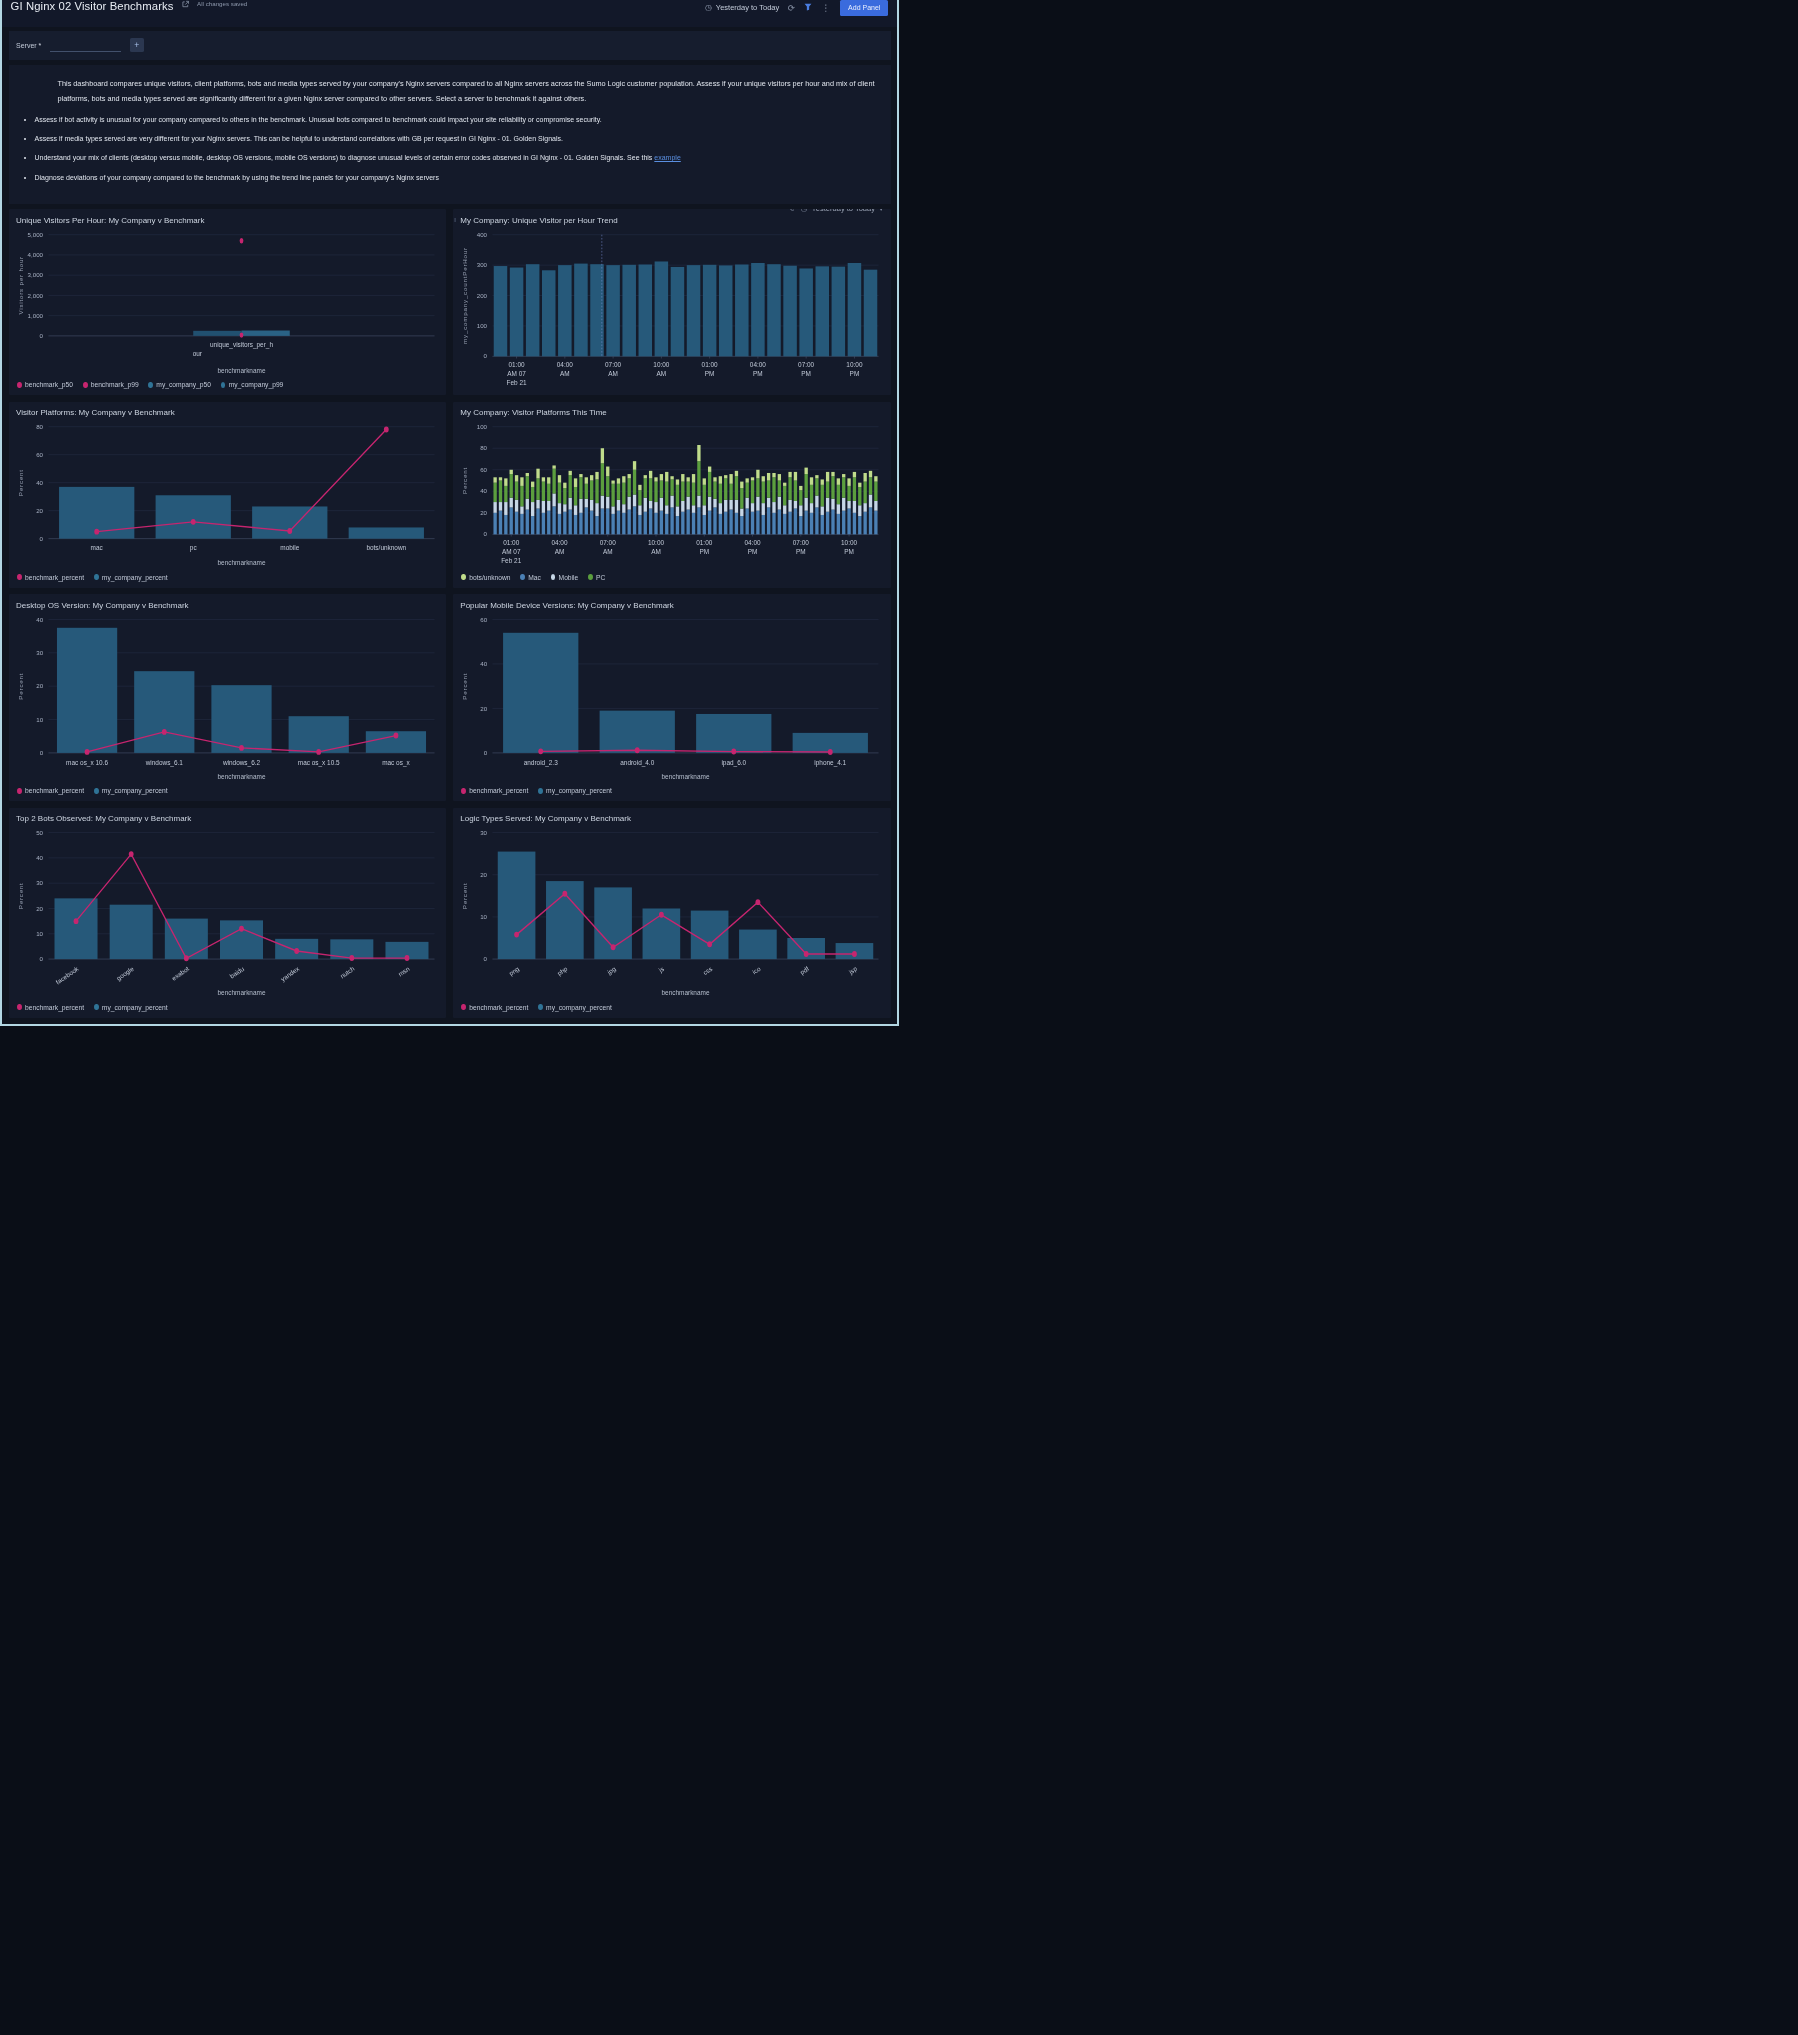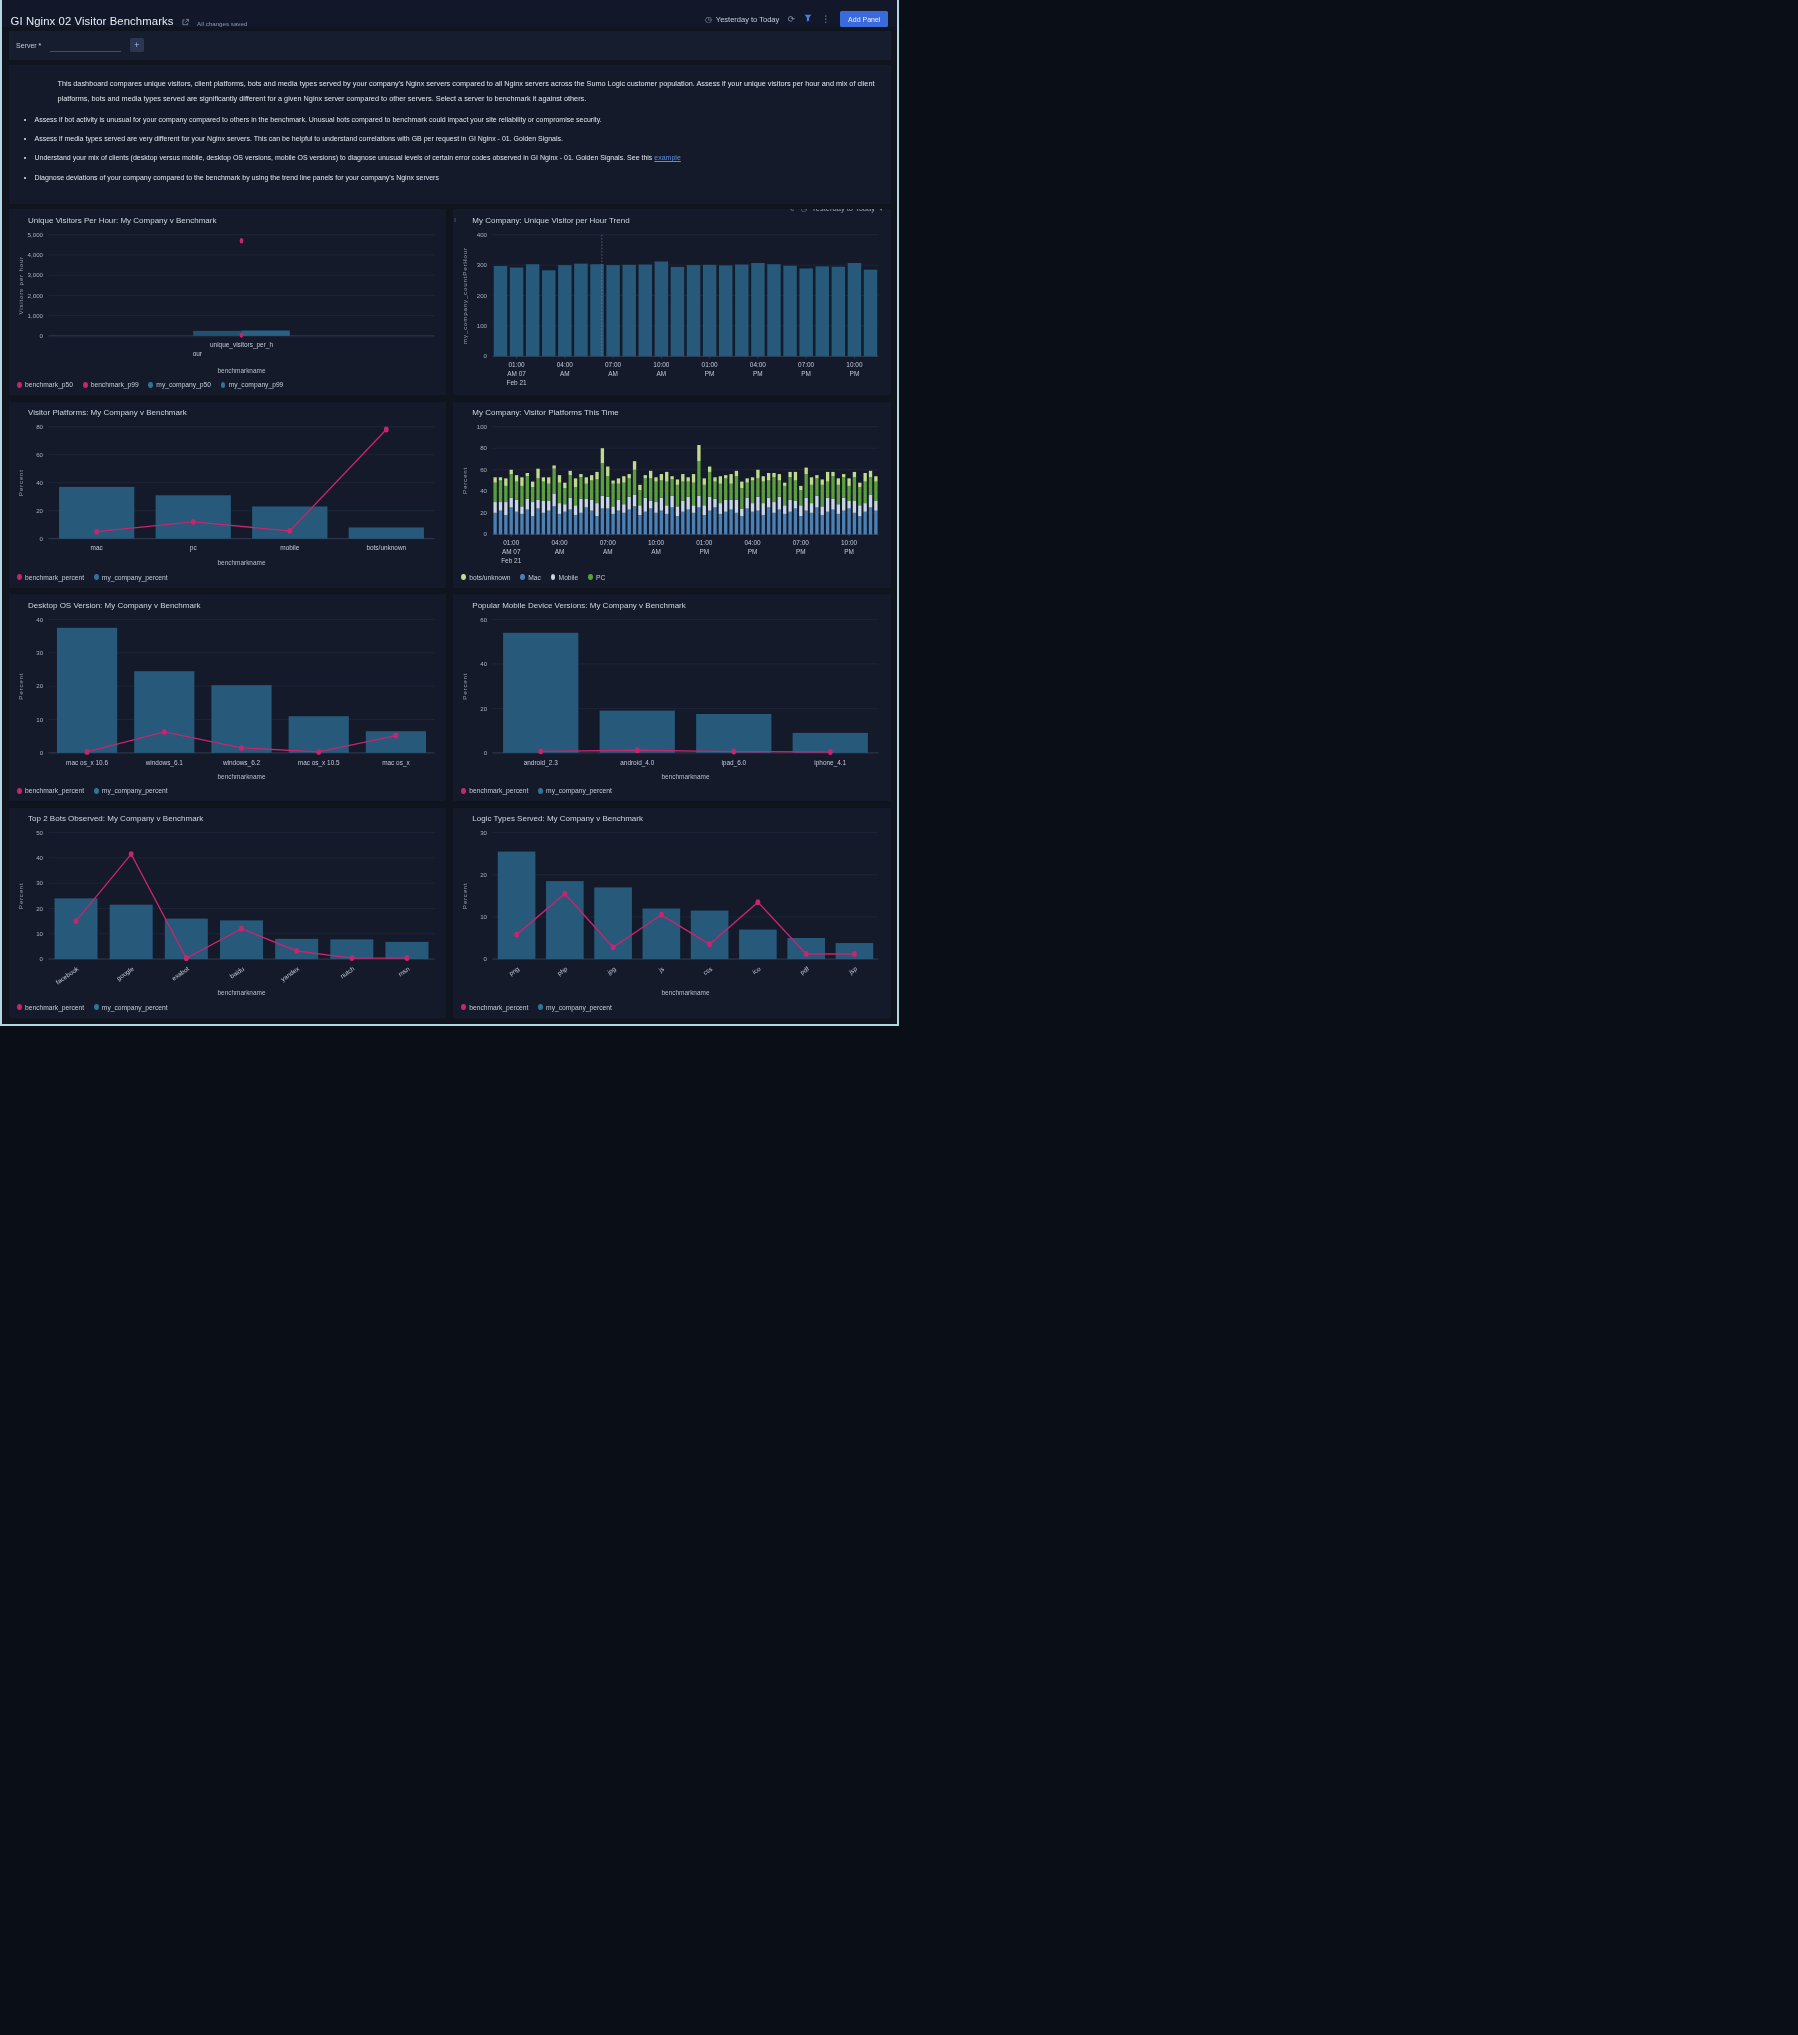--- a/index.html
+++ b/index.html
@@ -3,21 +3,21 @@
 <meta charset="utf-8">
 <style>
   * { box-sizing: border-box; margin: 0; padding: 0; }
   html { background:#0a0e17; }
   body { font-family:"Liberation Sans", sans-serif; }
   .page {
     width:899px; min-height:1018px; background:#0f141f; color:#dfe4ec;
     border-left:2.7px solid #b3d7e3; border-right:2.2px solid #b3d7e3; border-bottom:2.7px solid #b3d7e3;
   }
   
-  .header { display:flex; align-items:flex-end; height:27px; padding:0 8.6px; background:#121829; }
+  .header { display:flex; align-items:flex-start; height:27px; padding:0 8.6px; background:#121829; }
   .header-title { font-size:11.3px; font-weight:400; color:#e8edf4; letter-spacing:0.1px; }
   .share-icon { margin-left:7.5px; display:inline-flex; align-items:center; }
   .saved-status { margin-left:7.5px; font-size:6.2px; color:#8e99ad; }
   .header-right { margin-left:auto; display:flex; align-items:center; gap:8.6px; }
   .time-range { display:flex; align-items:center; gap:3.8px; color:#c3cbd9; font-size:7.5px; }
   .icon-glyph { color:#8e99ad; font-size:8.6px; line-height:1; }
   .clock-glyph { color:#8e99ad; font-size:8px; }
   .kebab { color:#8e99ad; font-size:9.1px; padding:0 1.1px; cursor:pointer; }
   .add-panel-btn { background:#3a6bdd; color:#e9efff; border:none; font-size:7px; padding:4.3px 8px; border-radius:1.6px; cursor:pointer; font-family:inherit; }
   
@@ -28,21 +28,21 @@
   .plus-btn { width:14.5px; height:14.5px; background:#2b3750; border:none; border-radius:1.6px; color:#aac2ea; font-size:8.6px; cursor:pointer; }
   
   .intro { margin:0 6.5px 5.4px; background:#141a2a; padding:10.8px 12px 13px; }
   .intro p { font-size:7.3px; line-height:2.1; color:#e2e7ef;margin-left:37px; }
   .intro ul { margin:7.5px 0 0 14px; }
   .intro li { font-size:7px; line-height:1.6; margin-bottom:8px; color:#e2e7ef; }
   .intro a { color:#5a8fe0; text-decoration:underline; cursor:pointer; }
   
   .charts-grid { display:grid; grid-template-columns:1fr 1fr; grid-template-rows:186px 186px 207px 210px; gap:6.5px; padding:0 6.5px 6.5px; }
   .panel { background:#141a2a; border-radius:1.1px; display:flex; flex-direction:column; overflow:hidden; position:relative; padding:5.4px 3.2px 4.3px 5.4px; }
-  .panel-title { font-size:8px; color:#cdd5e1; padding:1.1px 2.2px 3.2px; flex:0 0 auto;margin-left:12px; }
+  .panel-title { font-size:8px; color:#cdd5e1; padding:1.1px 2.2px 3.2px; flex:0 0 auto; }
   .drag-handle { position:absolute; left:1.6px; top:8.6px; color:#55617a; font-size:4.8px; letter-spacing:0.5px; }
   svg.chart { flex:1 1 auto; width:100%; display:block; }
   .legend { flex:0 0 14px; display:flex; align-items:center; gap:9.7px; padding:1.1px 3.2px 0; }
   .legend-item { display:flex; align-items:center; gap:3.2px; cursor:pointer; }
   .legend-dot { width:4.8px; height:6px; border-radius:50%; }
   .legend-label { font-size:6.7px; color:#c2cad8; }
   .panel-overlay { position:absolute; top:0; right:7.5px; height:9.1px; overflow:hidden; opacity:.9; }
   .panel-overlay-inner { display:flex; align-items:center; gap:4.3px; color:#8e99ad; font-size:7.5px; margin-top:-4.8px; }
   .panel-overlay-inner .txt { color:#aab3c4; }
 </style>

